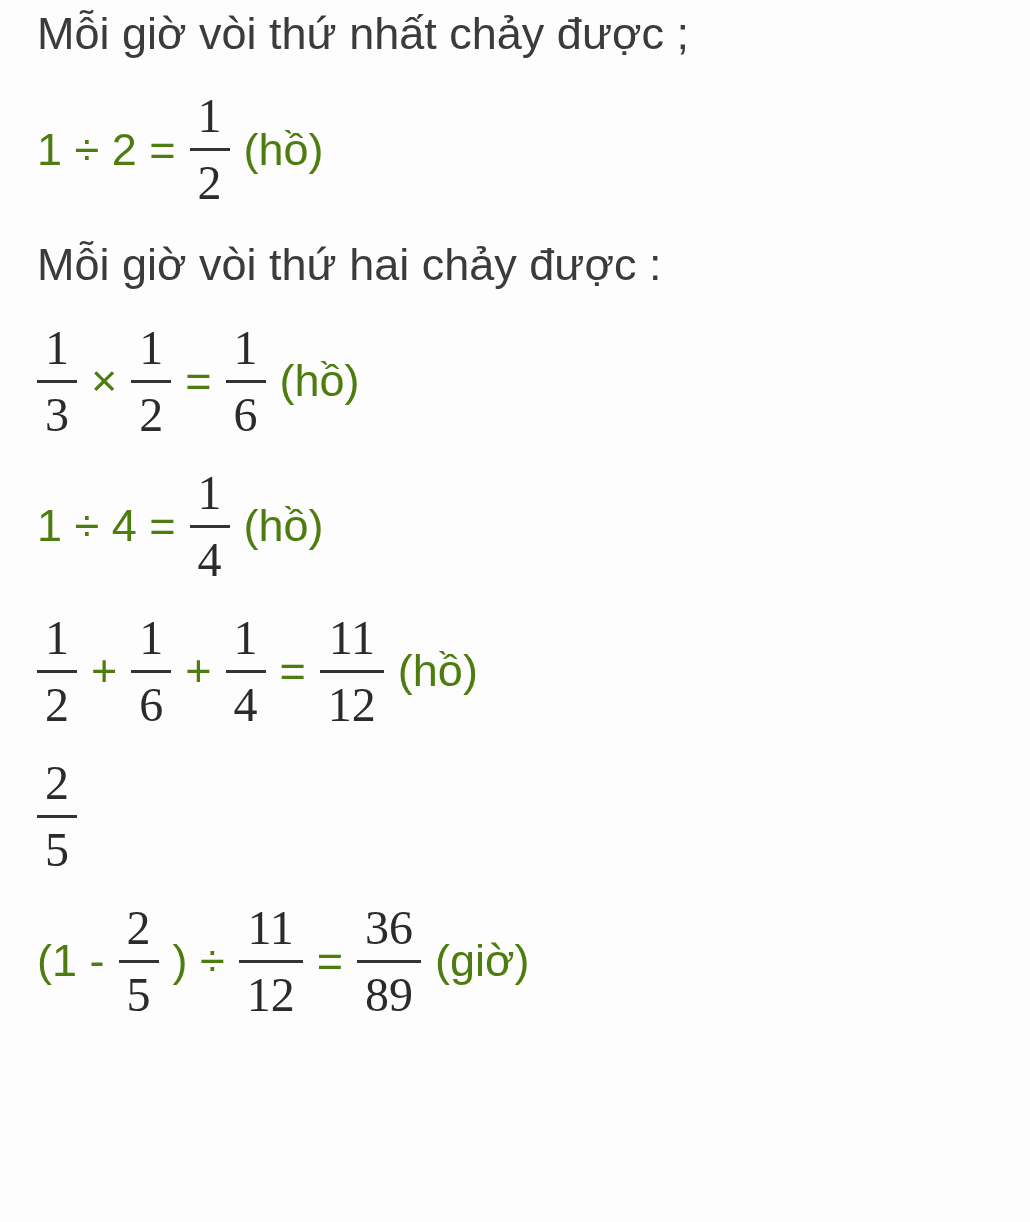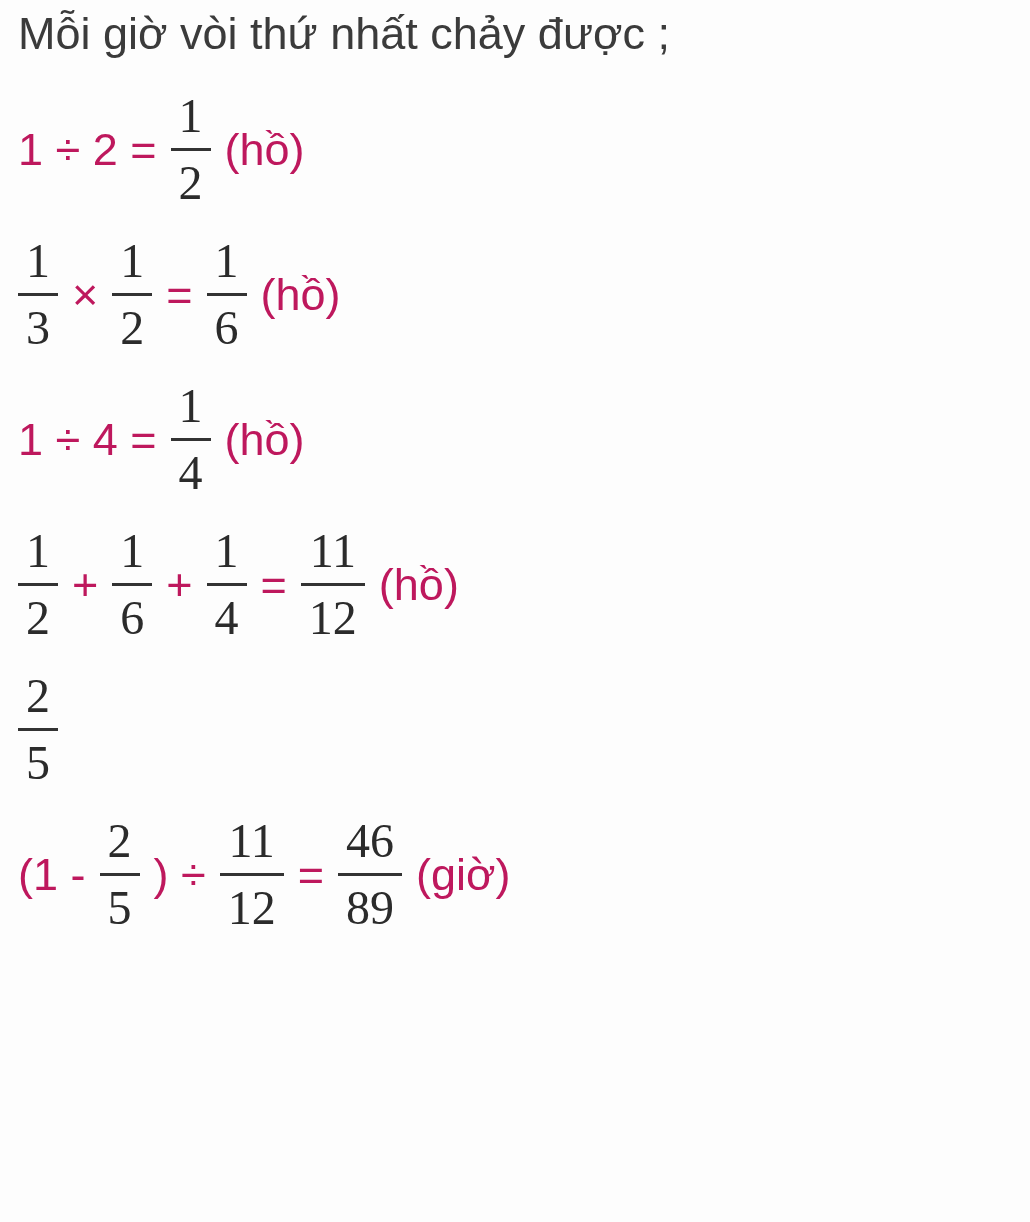--- a/index.html
+++ b/index.html
@@ -4,41 +4,41 @@
 <style>
   html, body { margin: 0; padding: 0; }
   body {
     width: 1030px;
     height: 1222px;
     background: #fdfdfd;
     overflow: hidden;
     font-family: "Liberation Sans", "DejaVu Sans", sans-serif;
   }
   .solution {
-    padding: 6px 0 0 18px;
+    padding: 6px 0 0 37px;
   }
   .text-line {
     font-size: 45px;
     line-height: 1.25;
     color: #3b3b3b;
     margin: 0 0 30px 0;
     white-space: nowrap;
   }
   .math-line {
     display: flex;
     align-items: center;
     margin: 0 0 30px 0;
     color: #3b3b3b;
   }
   .math-line:last-child { margin-bottom: 0; }
   .tok {
     font-size: 45px;
     line-height: 1.1;
     white-space: nowrap;
-    color: #be185d;
+    color: #4d7c0f;
     margin: 0 7px;
   }
   .tok:first-child { margin-left: 0; }
   .frac {
     display: inline-flex;
     flex-direction: column;
     align-items: center;
     font-family: "Liberation Serif", "DejaVu Serif", serif;
     font-size: 48px;
     color: #2b2b2b;
@@ -64,20 +64,21 @@
 <div class="solution">
     <div class="text-line">Mỗi giờ vòi thứ nhất chảy được ;</div>
     <div class="math-line">
       <span class="tok">1 ÷ 2 =</span>
       <span class="frac">
         <span class="num">1</span>
         <span class="den">2</span>
       </span>
       <span class="tok">(hồ)</span>
     </div>
+    <div class="text-line">Mỗi giờ vòi thứ hai chảy được :</div>
     <div class="math-line">
       <span class="frac">
         <span class="num">1</span>
         <span class="den">3</span>
       </span>
       <span class="tok">×</span>
       <span class="frac">
         <span class="num">1</span>
         <span class="den">2</span>
       </span>
@@ -130,18 +131,18 @@
         <span class="num">2</span>
         <span class="den">5</span>
       </span>
       <span class="tok">) ÷</span>
       <span class="frac">
         <span class="num">11</span>
         <span class="den">12</span>
       </span>
       <span class="tok">=</span>
       <span class="frac">
-        <span class="num">46</span>
+        <span class="num">36</span>
         <span class="den">89</span>
       </span>
       <span class="tok">(giờ)</span>
     </div>
   </div>
 
 </body></html>

